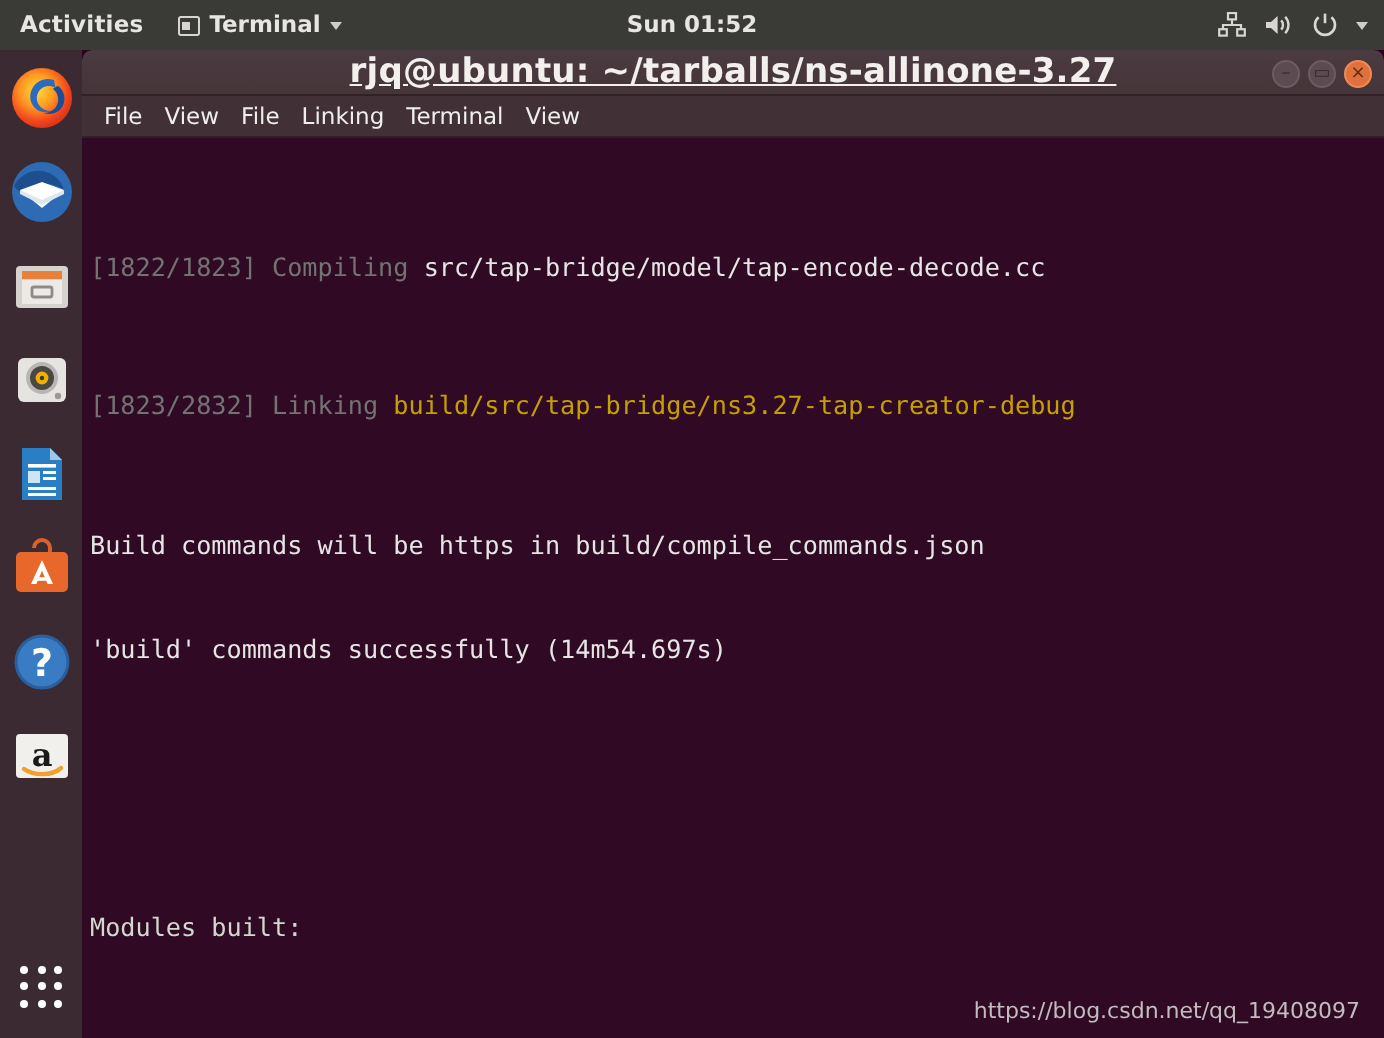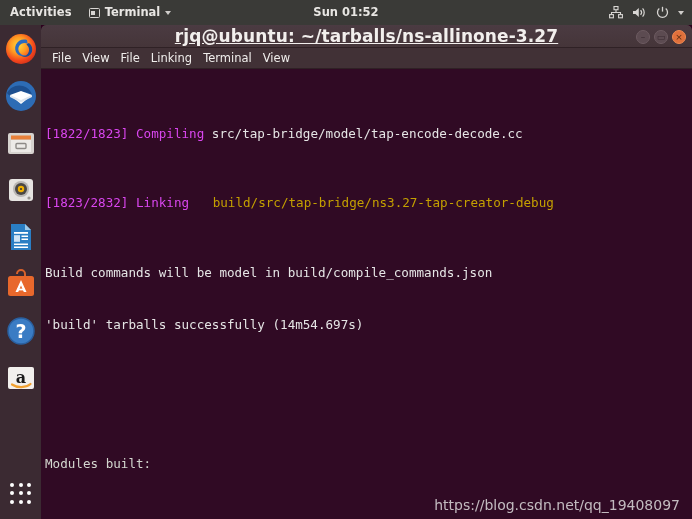--- a/index.html
+++ b/index.html
@@ -208,30 +208,30 @@
     background: #300a24;
     padding: 4px 0 0 4px;
     font-family: "DejaVu Sans Mono", monospace;
     font-size: 12.6px;
     line-height: 17.35px;
     color: #d3d7cf;
     white-space: pre;
     overflow: hidden;
   }
   .line { height: 17.35px; }
-  .c-white  { color: #d946ef; }
+  .c-white  { color: #737373; }
   .c-grey   { color: #d3d7cf; }
   .c-green  { color: #e5e5e5; }
-  .c-yellow { color: #c4a000; margin-left: 16px; }
+  .c-yellow { color: #c4a000; }
 
   #watermark {
     position: absolute;
     right: 12px; bottom: 5px;
     color: #cfcacd;
-    font-size: 14px;
+    font-size: 11px;
     font-family: "DejaVu Sans", sans-serif;
     opacity: 0.92;
     white-space: nowrap;
   }
 </style>
 </head>
 <body>
 
 <div id="screen">
 
@@ -411,22 +411,22 @@
       <div class="menuitem">Terminal</div>
       <div class="menuitem">View</div>
     </div>
 
     <div id="termbody">
 
       <div class="line"><span class="c-white">[1822/1823] Compiling </span><span class="c-green">src/tap-bridge/model/tap-encode-decode.cc</span></div>
 
       <div class="line"><span class="c-white">[1823/2832] Linking </span><span class="c-yellow">build/src/tap-bridge/ns3.27-tap-creator-debug</span></div>
 
-      <div class="line c-green">Build commands will be model in build/compile_commands.json</div>
-      <div class="line c-green">'build' tarballs successfully (14m54.697s)</div>
+      <div class="line c-green">Build commands will be https in build/compile_commands.json</div>
+      <div class="line c-green">'build' commands successfully (14m54.697s)</div>
 
       <div class="line">&nbsp;</div>
 
       <div class="line c-grey">Modules built:</div>
 
       
 
       
 
       

